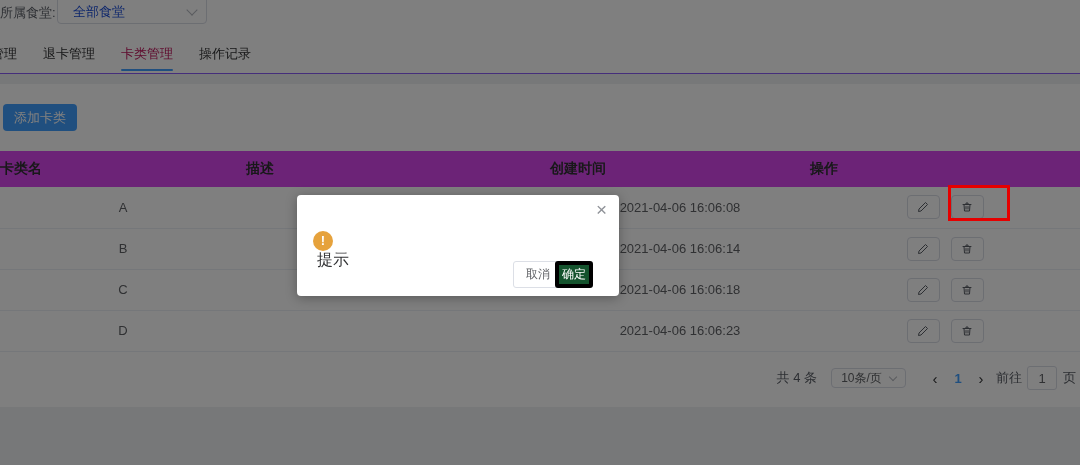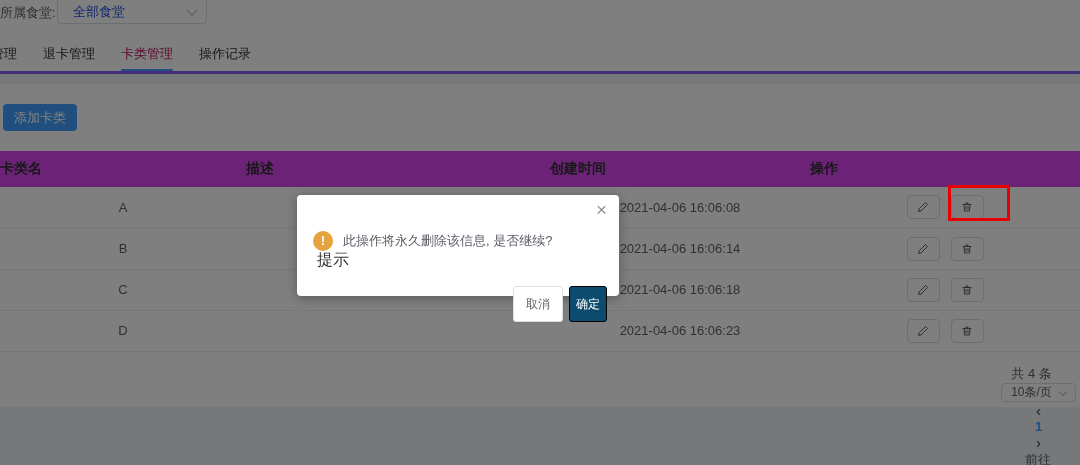--- a/index.html
+++ b/index.html
@@ -2,21 +2,21 @@
 <html><head>
 <meta charset="utf-8">
 <style>
   * { margin:0; padding:0; box-sizing:border-box; }
   html,body { width:1080px; height:465px; overflow:hidden; }
   body { font-family:"Liberation Sans", sans-serif; background:#eef0f3; position:relative; }
   .screen { position:absolute; inset:0; }
 
   
   .top-section { position:absolute; left:0; top:0; width:1080px; height:74px;
-                 background:#ffffff; border-bottom:3px solid #8b5cf6; }
+                 background:#ffffff; border-bottom:1px solid #8b5cf6; }
   .filter-label { position:absolute; left:0; top:4px; font-size:13px; color:#5a5e66; }
   .select-box { position:absolute; left:57px; top:-11px; width:150px; height:35px;
                 background:#fff; border:1px solid #d8dce5; border-radius:4px;
                 display:flex; align-items:center; justify-content:space-between;
                 padding:0 10px 0 15px; cursor:pointer; }
   .select-box .val { font-size:13px; color:#1d4ed8; margin-top:10px; }
   .chev { width:8px; height:8px; border-right:1.5px solid #b4b7be; border-bottom:1.5px solid #b4b7be;
           transform:rotate(45deg); margin-top:6px; }
   .tabs { position:absolute; left:0; top:37px; height:36px; display:flex; align-items:stretch; }
   .tab { position:relative; height:36px; line-height:34px; margin-right:26px;
@@ -37,49 +37,49 @@
   table.cards th { height:36px; background:#d946ef; font-size:14px; font-weight:bold;
                    color:#303133; text-align:left; }
   table.cards td { height:41px; font-size:13px; color:#606266; text-align:center;
                    border-bottom:1px solid #ebeef5; background:#fff; }
   .ops { display:flex; justify-content:center; gap:11px; }
   .mini-btn { width:33px; height:24px; display:inline-flex; align-items:center; justify-content:center;
               background:#fff; border:1px solid #d8dce5; border-radius:4px; cursor:pointer; }
 
   
   .pagination { position:absolute; right:4px; top:365px; height:26px; display:flex;
-                align-items:center; font-size:13px; color:#5a5e66;flex-direction:column; }
+                align-items:center; font-size:13px; color:#5a5e66; }
   .pg-total { margin-right:14px; }
   .pg-size  { width:75px; height:20px; border:1px solid #d8dce5; border-radius:4px;
               display:flex; align-items:center; justify-content:center; gap:8px;
-              font-size:12px; color:#606266; cursor:pointer; }
+              font-size:12px; color:#606266; cursor:pointer; margin-right:18px; }
   .pg-size .chev { margin-top:-2px; width:6px; height:6px; }
   .pg-arrow { width:22px; text-align:center; font-size:15px; color:#303133; cursor:pointer; }
   .pg-num { width:24px; text-align:center; color:#409EFF; font-weight:bold; cursor:pointer; }
   .pg-goto-label { margin-left:4px; margin-right:5px; }
   .pg-goto-input { width:30px; height:24px; border:1px solid #d8dce5; border-radius:3px;
                    text-align:center; font-size:13px; color:#606266; background:#fff;
                    font-family:inherit; }
   .pg-page-suffix { margin-left:6px; }
 
   
   .overlay { position:absolute; inset:0; background:rgba(0,0,0,0.5); z-index:10; }
   .dialog { position:absolute; left:297px; top:195px; width:322px; height:101px;
             background:#fff; border-radius:4px; box-shadow:0 2px 12px rgba(0,0,0,.3); z-index:20; }
   .dlg-title { position:absolute; left:20px; top:8px; font-size:16px; color:#303133;margin-top:47px; }
   .dlg-close { position:absolute; right:12px; top:5px; font-size:19px; color:#909399;
                cursor:pointer; line-height:1; }
   .dlg-content { position:absolute; left:16px; top:36px; display:flex; align-items:center; gap:10px; }
   .warn-icon { width:20px; height:20px; border-radius:50%; background:#E6A23C; color:#fff;
                font-size:13px; font-weight:bold; text-align:center; line-height:20px; flex:none; }
   .dlg-msg { font-size:13px; color:#5a5e66; }
-  .dlg-btn { position:absolute; top:66px; height:36px; border-radius:3px; font-size:12px;
-             cursor:pointer; font-family:inherit;margin-top:25px; }
+  .dlg-btn { position:absolute; top:66px; height:27px; border-radius:3px; font-size:12px;
+             cursor:pointer; font-family:inherit; }
   .dlg-cancel { left:216px; width:50px; background:#fff; border:1px solid #dcdfe6; color:#606266; }
-  .dlg-confirm { left:272px; width:38px; background:#0c4a6e; border:1px solid #000000; color:#fff; }
+  .dlg-confirm { left:258px; width:38px; background:#14532d; border:4px solid #000000; color:#fff; }
 
   
   .annotation { position:absolute; left:948px; top:185px; width:62px; height:36px;
                 border:3px solid #e60000; z-index:30; pointer-events:none; }
 </style>
 </head>
 <body>
 
 <div class="screen">
 
@@ -225,21 +225,20 @@
     <input class="pg-goto-input" value="1" style="">
     <span class="pg-page-suffix">页</span>
   </div>
 
   <div class="overlay"></div>
   <div class="dialog">
     <span class="dlg-title">提示</span>
     <span class="dlg-close">×</span>
     <div class="dlg-content">
       <span class="warn-icon">!</span>
-      <span class="dlg-msg">此操作将永久删除该信息, 是否继续?</span>
     </div>
     <button class="dlg-btn dlg-cancel">取消</button>
     <button class="dlg-btn dlg-confirm">确定</button>
   </div>
 
   <div class="annotation"></div>
 
 </div>
 
 </body></html>

